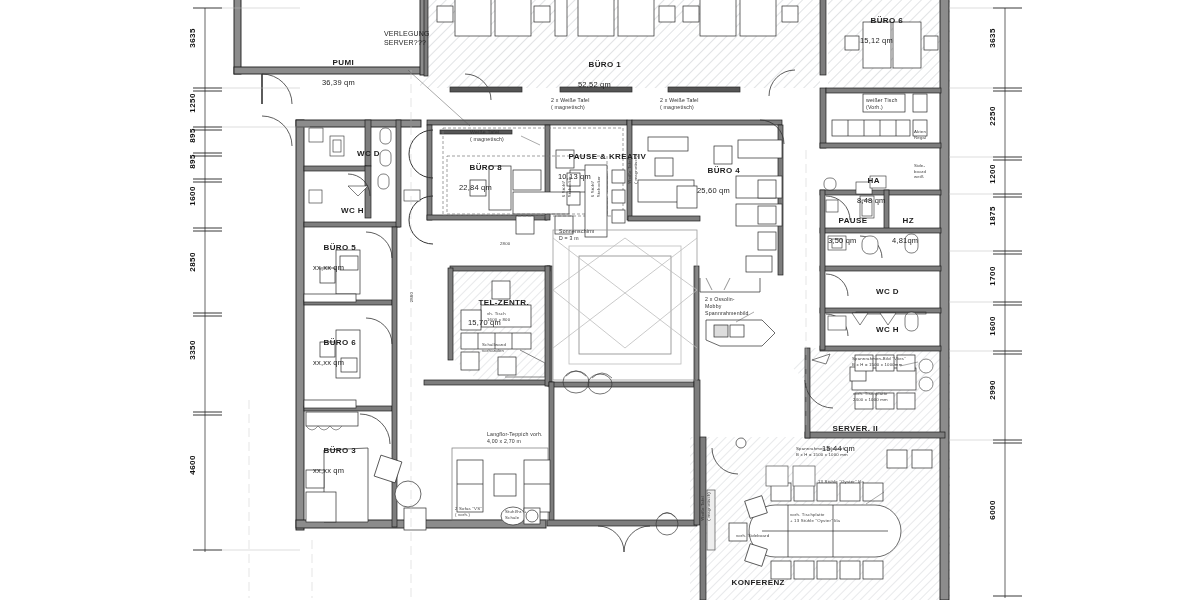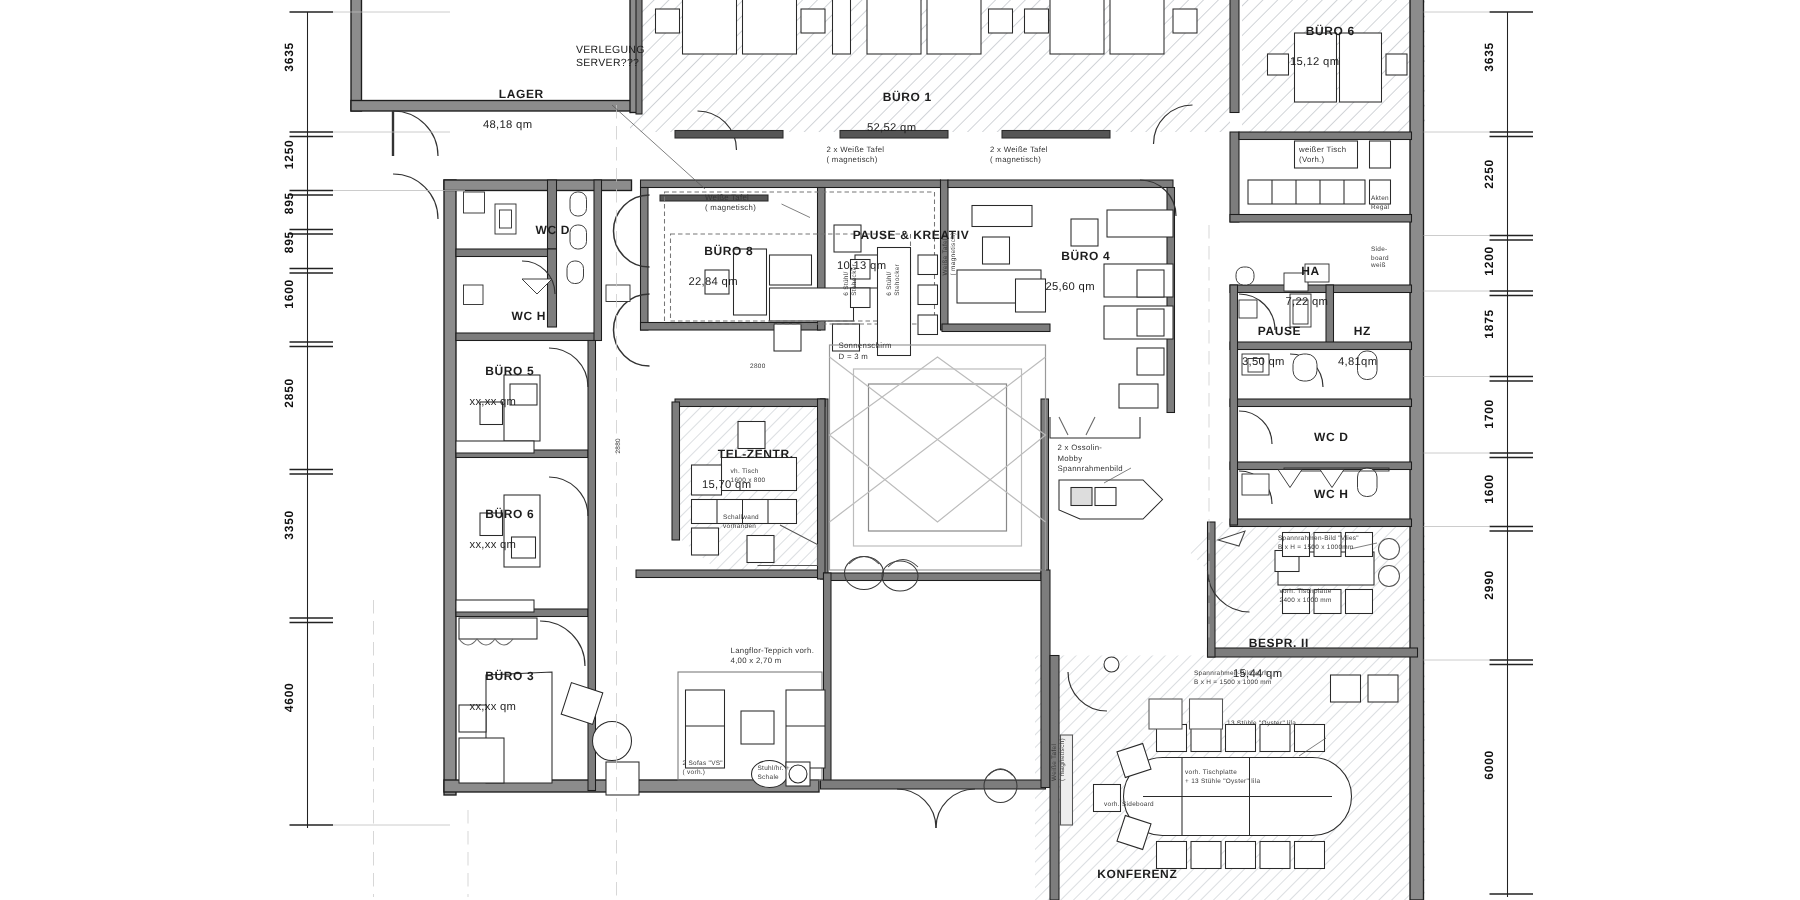--- a/index.html
+++ b/index.html
@@ -408,22 +408,22 @@
     <line x1="408" y1="70" x2="470" y2="126"></line>
     <line x1="521" y1="136" x2="540" y2="145"></line>
     <line x1="754" y1="312" x2="736" y2="322"></line>
     <line x1="900" y1="366" x2="918" y2="362"></line>
     <line x1="884" y1="492" x2="866" y2="504"></line>
   </g>
 </svg>
 
 <div>
   <div class="lbl room" style="left:322px;top:48px">
-    <span>LAGER</span>
-    <span class="area">48,18 qm</span>
+    <span>PUMI</span>
+    <span class="area">36,39 qm</span>
   </div>
   <div class="lbl room" style="left:578px;top:50px">
     <span>BÜRO 1</span>
     <span class="area">52,52 qm</span>
   </div>
   <div class="lbl room" style="left:860px;top:6px">
     <span>BÜRO 6</span>
     <span class="area">15,12 qm</span>
   </div>
   <div class="lbl room" style="left:459px;top:153px">
@@ -452,26 +452,26 @@
   </div>
   <div class="lbl room" style="left:468px;top:288px">
     <span>TEL-ZENTR.</span>
     <span class="area">15,70 qm</span>
   </div>
   <div class="lbl room" style="left:721px;top:568px">
     <span>KONFERENZ</span>
     <span class="area">53,06 qm</span>
   </div>
   <div class="lbl room" style="left:822px;top:414px">
-    <span>BESPR. II</span>
+    <span>SERVER. II</span>
     <span class="area">15,44 qm</span>
   </div>
   <div class="lbl room" style="left:857px;top:166px">
     <span>HA</span>
-    <span class="area">7,22 qm</span>
+    <span class="area">8,48 qm</span>
   </div>
   <div class="lbl room" style="left:828px;top:206px">
     <span>PAUSE</span>
     <span class="area">3,50 qm</span>
   </div>
   <div class="lbl room" style="left:892px;top:206px">
     <span>HZ</span>
     <span class="area">4,81qm</span>
   </div>
 

